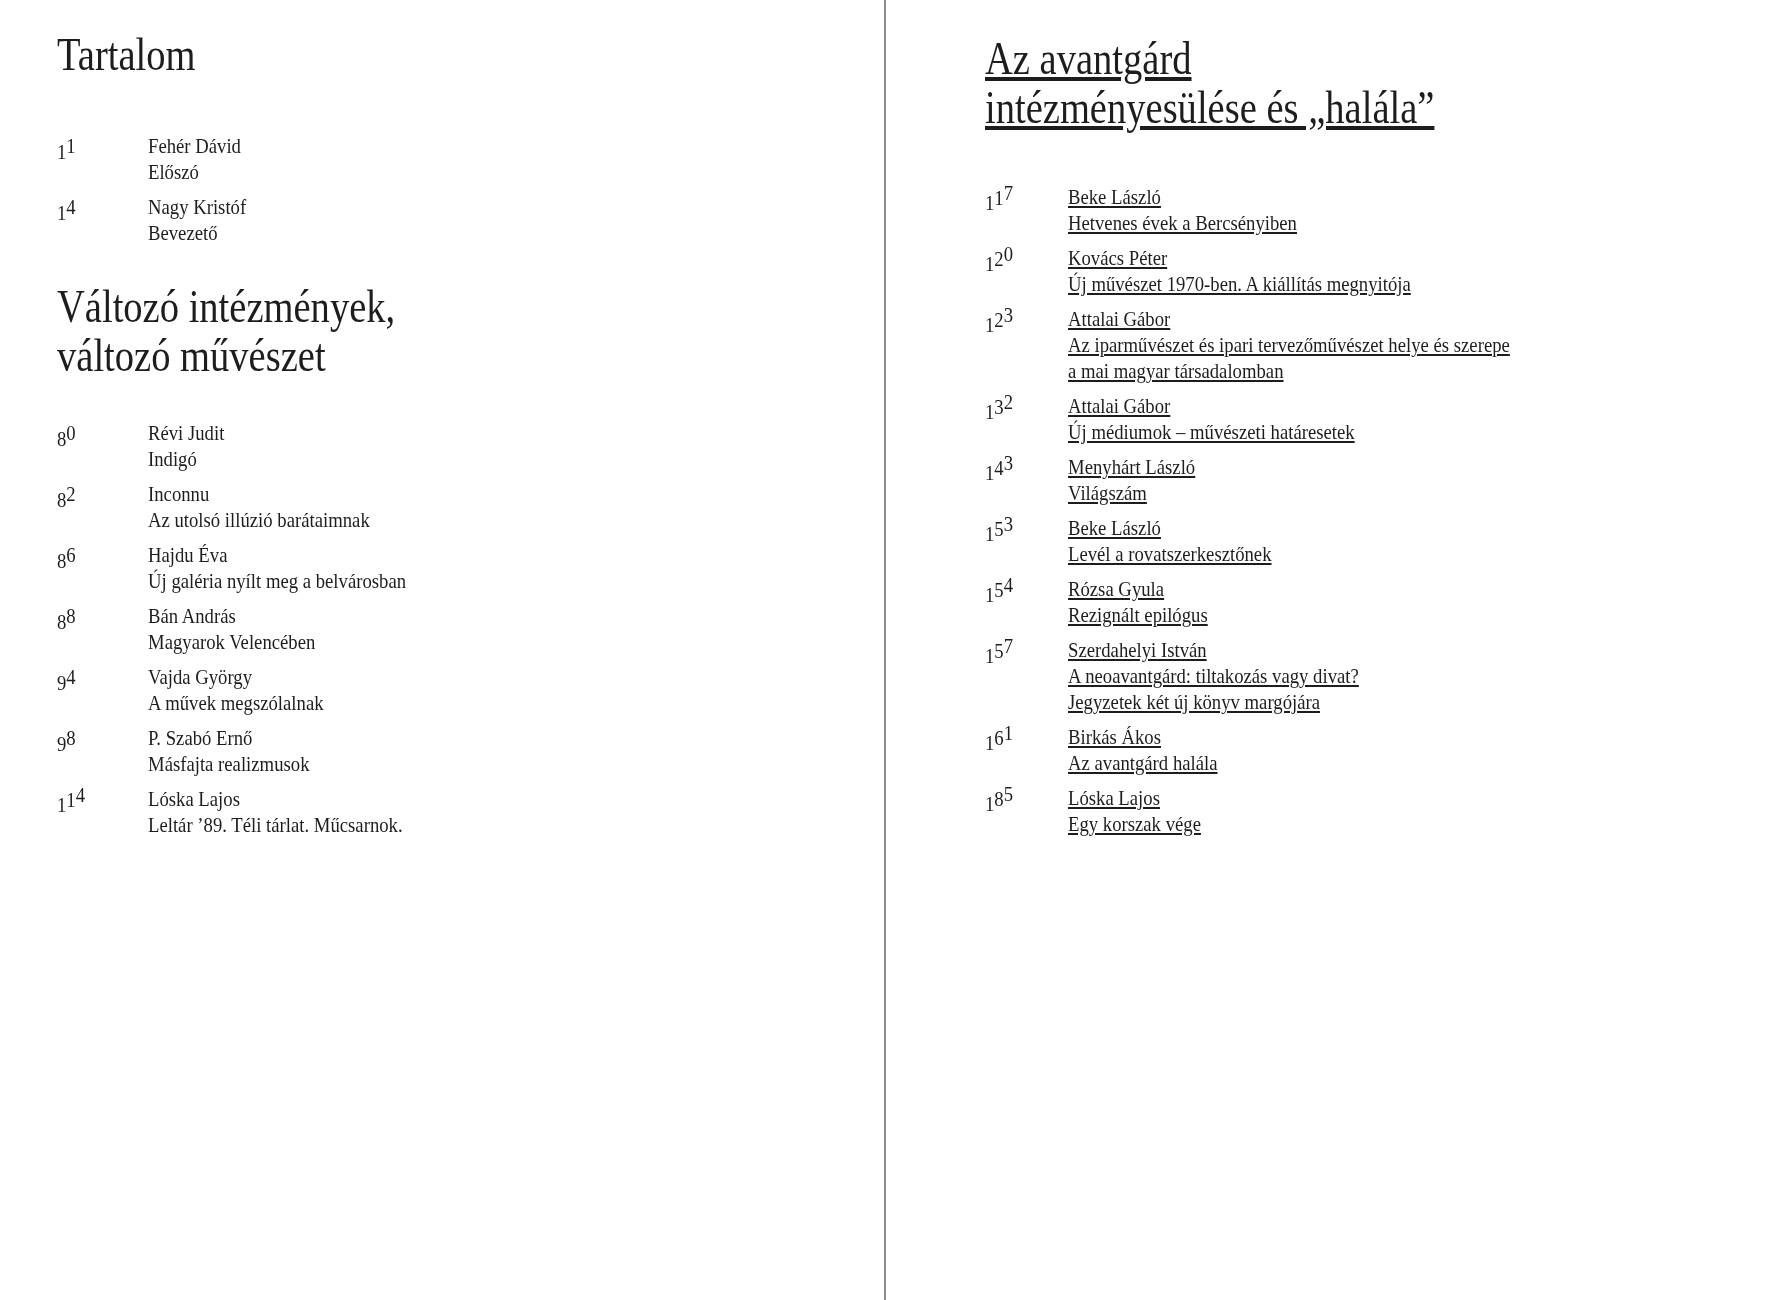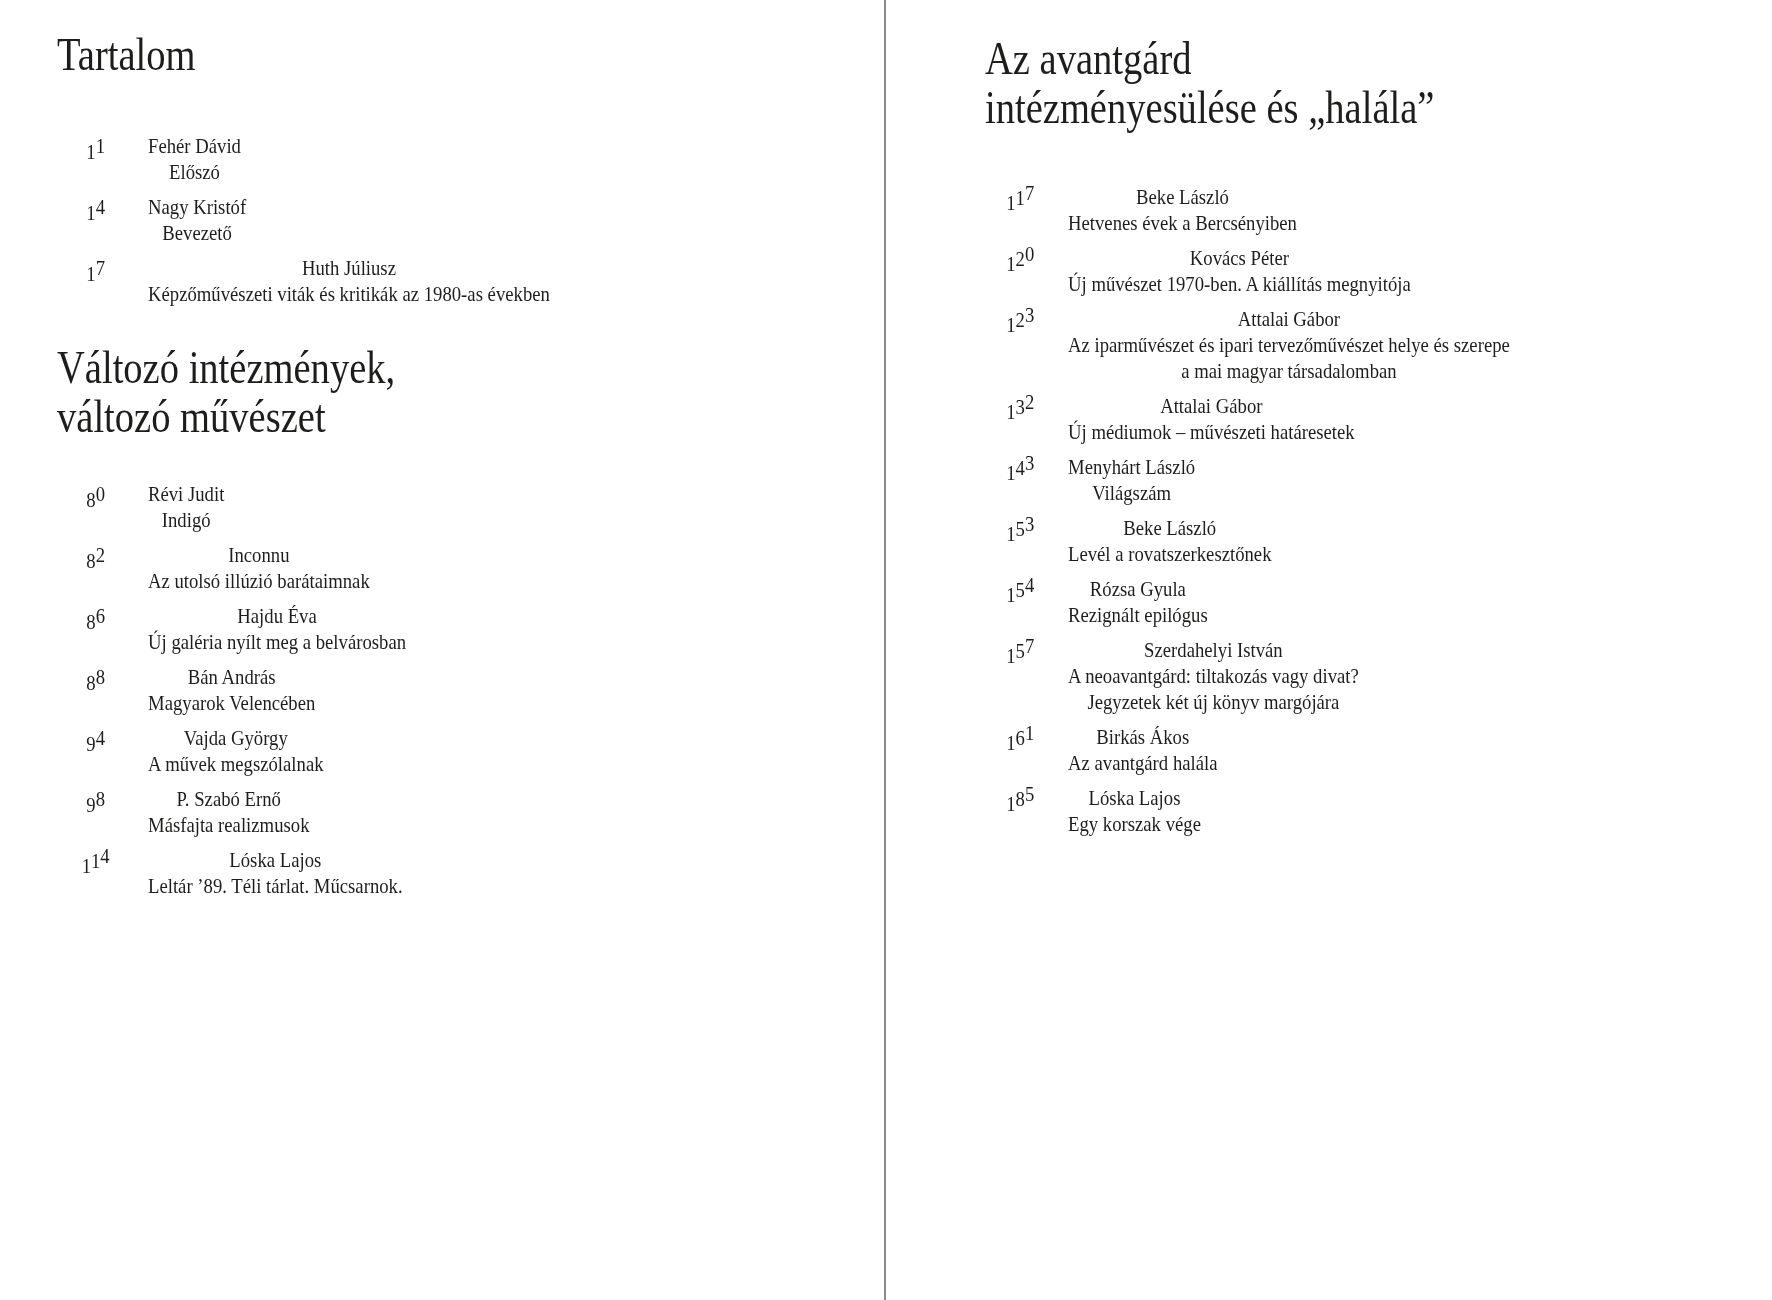--- a/index.html
+++ b/index.html
@@ -24,20 +24,21 @@
     position: absolute;
     left: 57px;
     top: 30px;
     width: 790px;
   }
   .page-right {
     position: absolute;
     left: 985px;
     top: 34px;
     width: 770px;
+    text-decoration: underline;
   }
   .h-big {
     font-size: 47px;
     line-height: 49px;
     font-weight: 400;
     margin: 0;
     transform: scaleX(0.82);
     transform-origin: left top;
     white-space: nowrap;
   }
@@ -45,21 +46,20 @@
   .page-right .h-title { margin-bottom: 52px; }
   .section-title { margin: 36px 0 40px 0; }
   .toc {
     display: flex;
     flex-direction: column;
     gap: 9px;
   }
   .entry {
     display: flex;
     align-items: flex-start;
-    text-align: center;
   }
   .num {
     flex: 0 0 91px;
     width: 91px;
     padding-top: 8px;
     font-size: 22px;
     line-height: 22px;
     transform: scaleX(0.85);
     transform-origin: left top;
     white-space: nowrap;
@@ -95,29 +95,20 @@
       </div>
       <div class="entry">
         <div class="num"><span style="bottom: 0px;">1</span><span style="bottom: 6px;">4</span></div>
         <div class="txt">
           <div>Nagy Kristóf</div>
           <div>
             <div>Bevezető</div>
           </div>
         </div>
       </div>
-      <div class="entry">
-        <div class="num"><span style="bottom: 0px;">1</span><span style="bottom: 6px;">7</span></div>
-        <div class="txt">
-          <div>Huth Júliusz</div>
-          <div>
-            <div>Képzőművészeti viták és kritikák az 1980-as években</div>
-          </div>
-        </div>
-      </div>
     </div>
 
   <h2 class="h-big section-title">
       <div>Változó intézmények,</div>
       <div>változó művészet</div>
     </h2>
 
   <div class="toc">
 
       <div class="entry">

